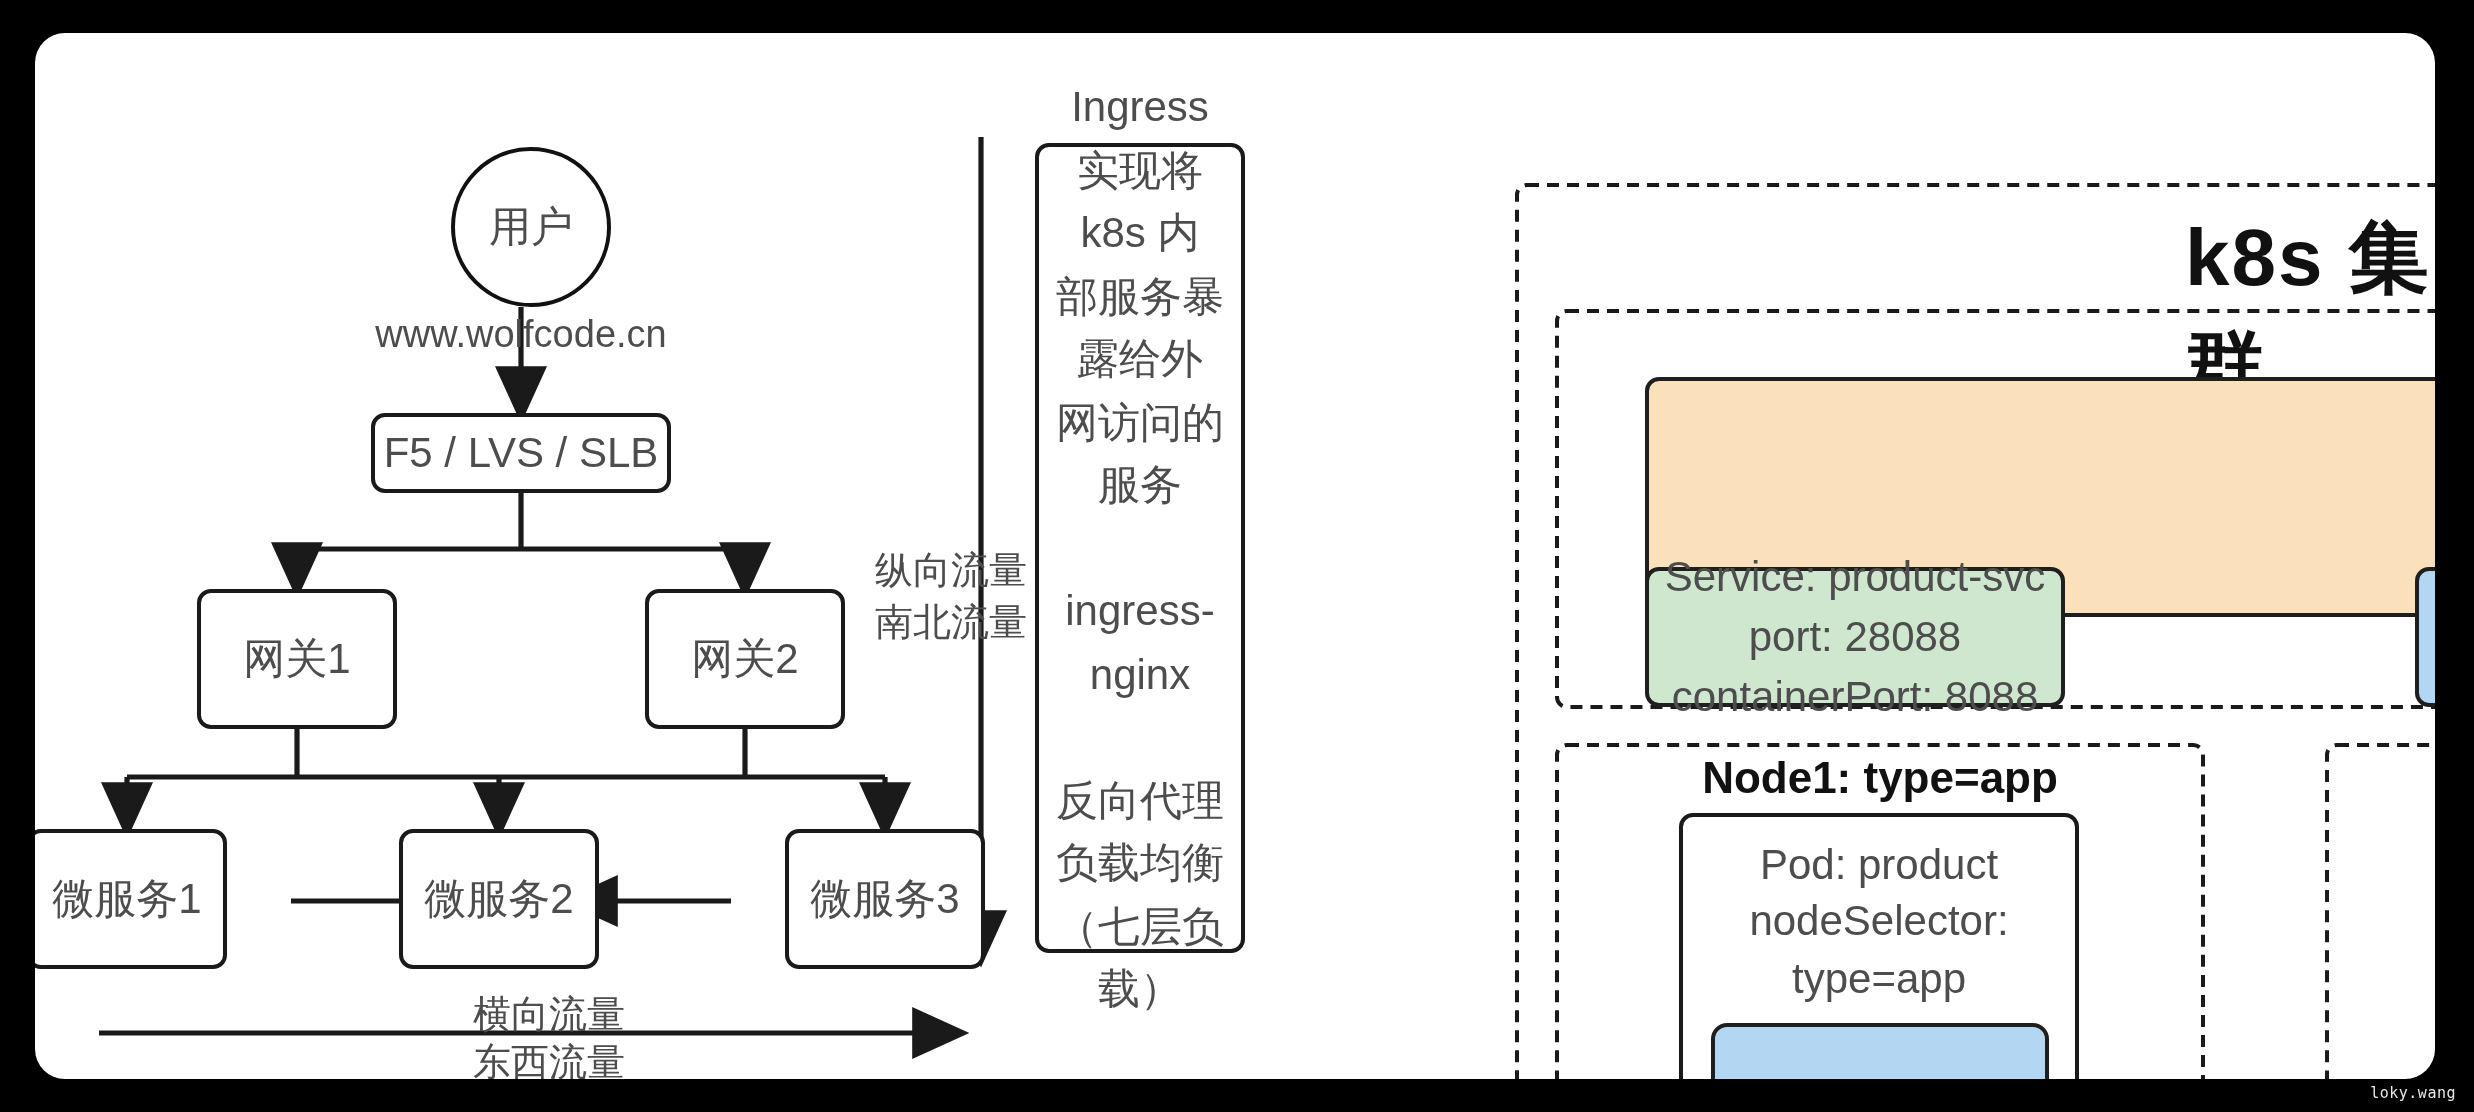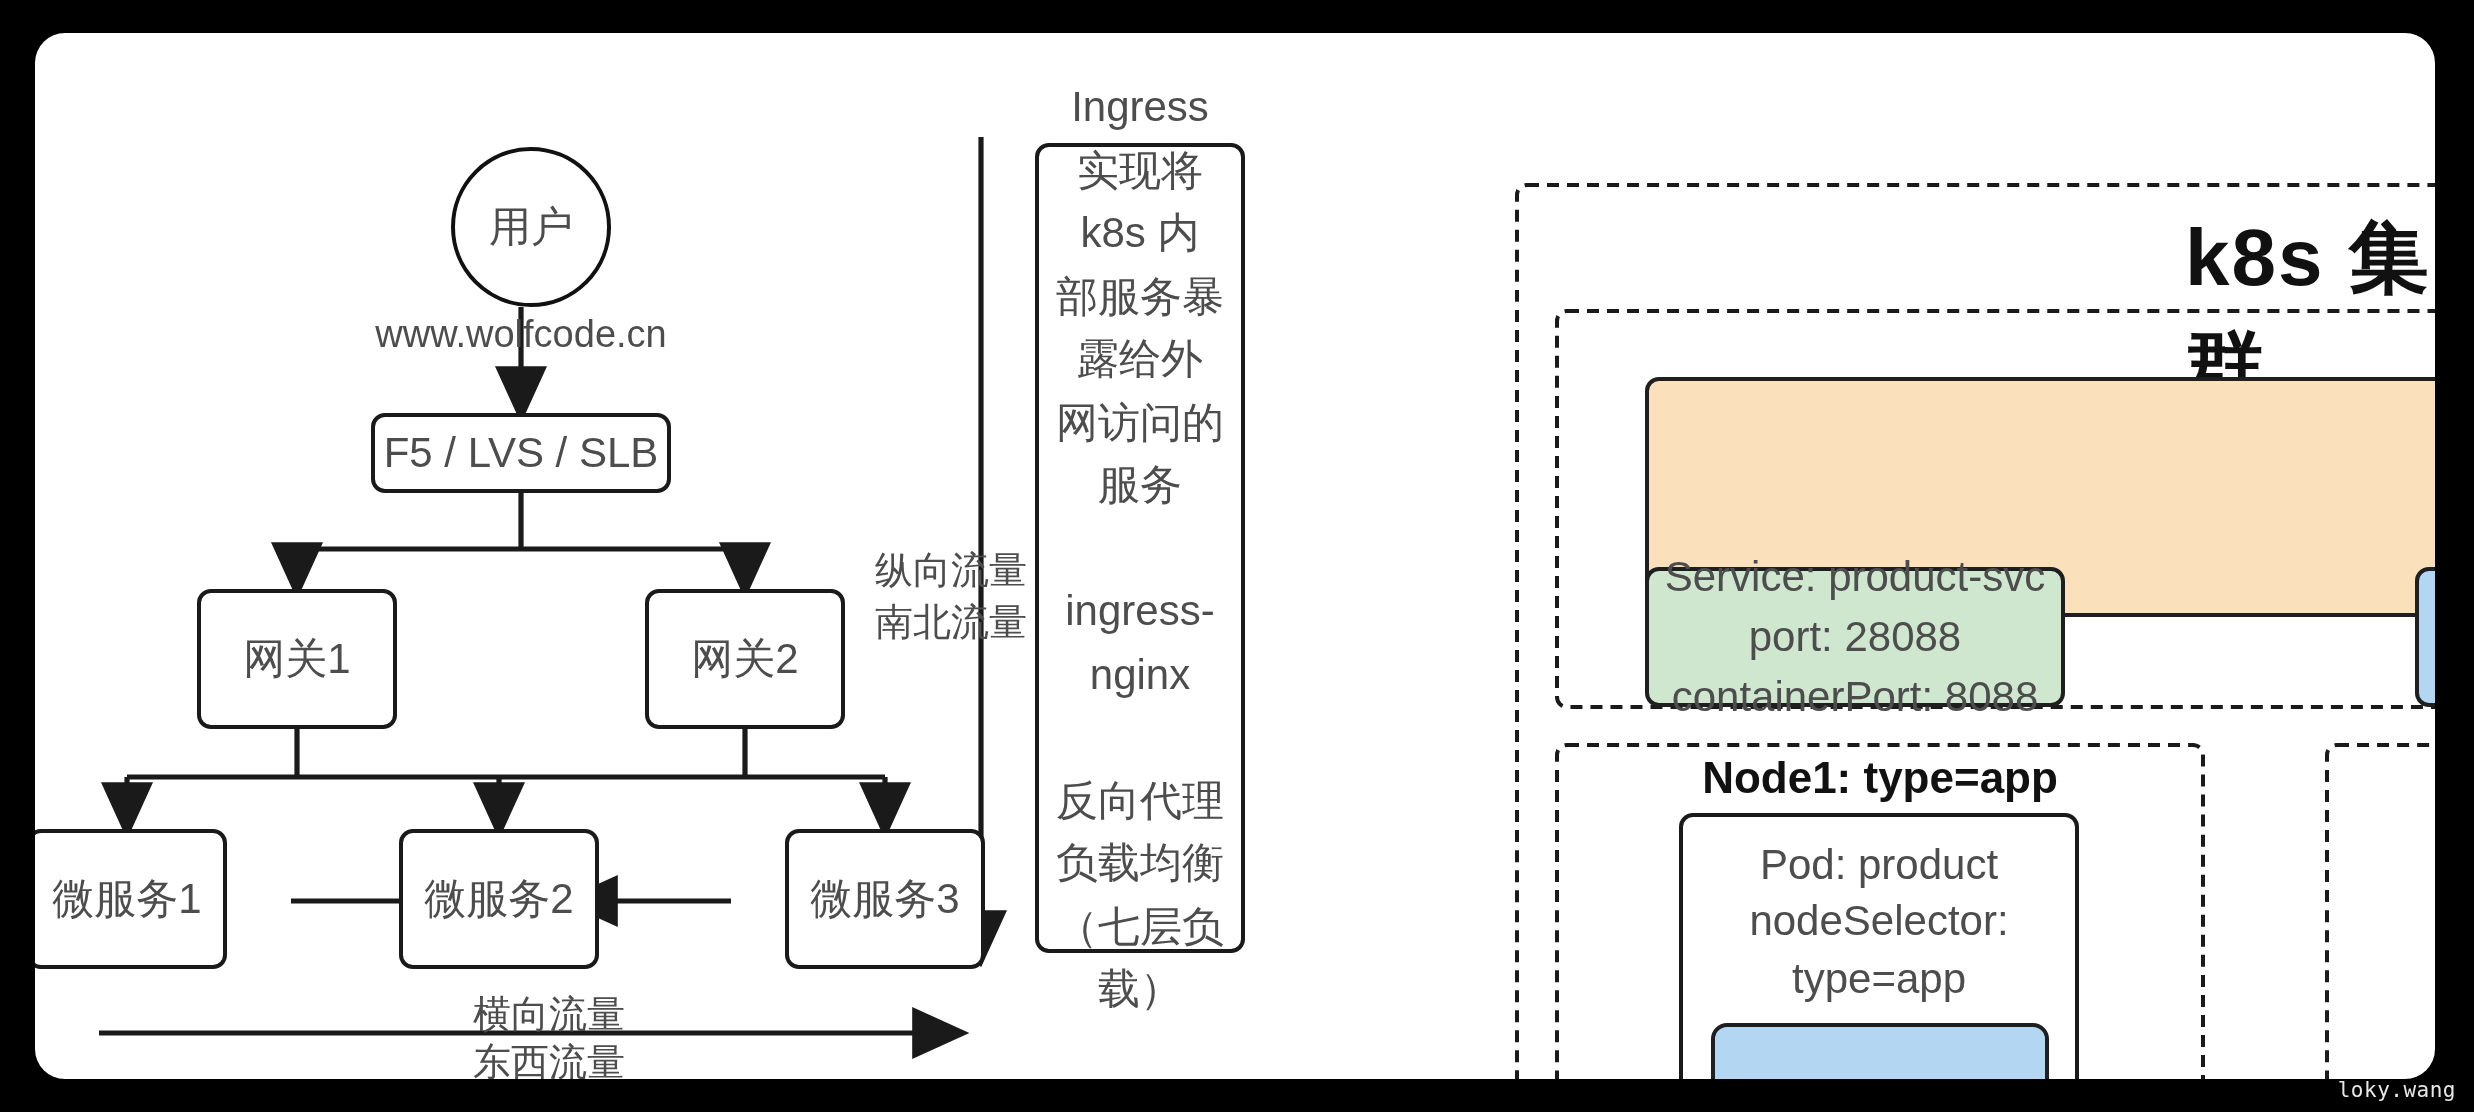--- a/index.html
+++ b/index.html
@@ -1,20 +1,20 @@
 <!DOCTYPE html>
 <html><head>
 <meta charset="utf-8">
 <style>
   html,body{margin:0;padding:0;background:#000;}
   body{width:2474px;height:1112px;overflow:hidden;font-family:"Liberation Sans","DejaVu Sans",sans-serif;}
   #root{position:relative;width:2474px;height:1112px;background:#000;}
   #canvas{position:absolute;left:35px;top:33px;width:2400px;height:1046px;background:#ffffff;border-radius:30px;overflow:hidden;}
   #svgmain{position:absolute;left:0;top:0;width:2400px;height:1046px;}
-  .wm{position:absolute;right:18px;bottom:10px;color:#e8e8e8;font-family:"DejaVu Sans Mono","Liberation Mono",monospace;font-size:21px;letter-spacing:.5px;}
+  .wm{position:absolute;right:18px;bottom:10px;color:#e8e8e8;font-family:"DejaVu Sans Mono","Liberation Mono",monospace;font-size:15px;letter-spacing:.5px;}
   
   .nd{position:absolute;box-sizing:border-box;display:flex;align-items:center;justify-content:center;text-align:center;}
   .plain{background:#fff;border:2px solid #1a1a1a;border-radius:7px;color:#4d4d4d;font-size:21px;}
   .circ{background:#fff;border:2.5px solid #111;border-radius:50%;color:#4d4d4d;font-size:21px;}
   .lbl{position:absolute;color:#4d4d4d;font-size:19px;text-align:center;line-height:1.35;white-space:pre-line;}
   .lblb{position:absolute;color:#111;font-size:22px;text-align:center;font-weight:bold;font-stretch:condensed;}
   .orange{background:#fbe0bc;border:2px solid #1f1f1f;border-radius:7px;color:#4d4d4d;font-size:21px;line-height:1.45;}
   .green{background:#cfe7cf;border:2px solid #1f1f1f;border-radius:7px;color:#4d4d4d;font-size:21px;line-height:1.42;}
   .blue{background:#b3d7f2;border:2px solid #1f1f1f;border-radius:7px;color:#4d4d4d;font-size:21px;line-height:1.42;}
   .bluec{background:#b3d7f2;border:2px solid #1f1f1f;border-radius:8px;color:#1a1a1a;font-size:21px;line-height:1.5;font-weight:bold;}

